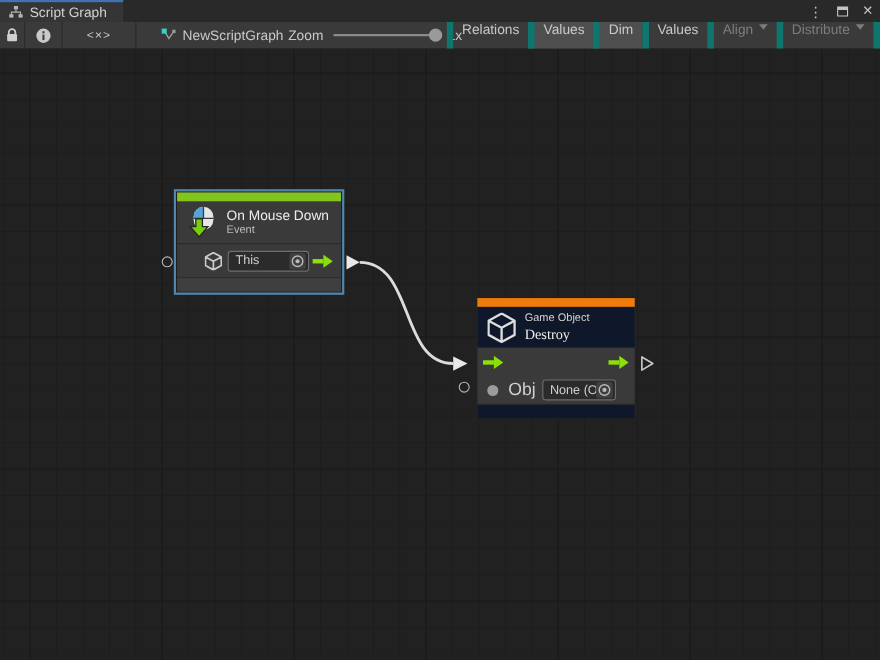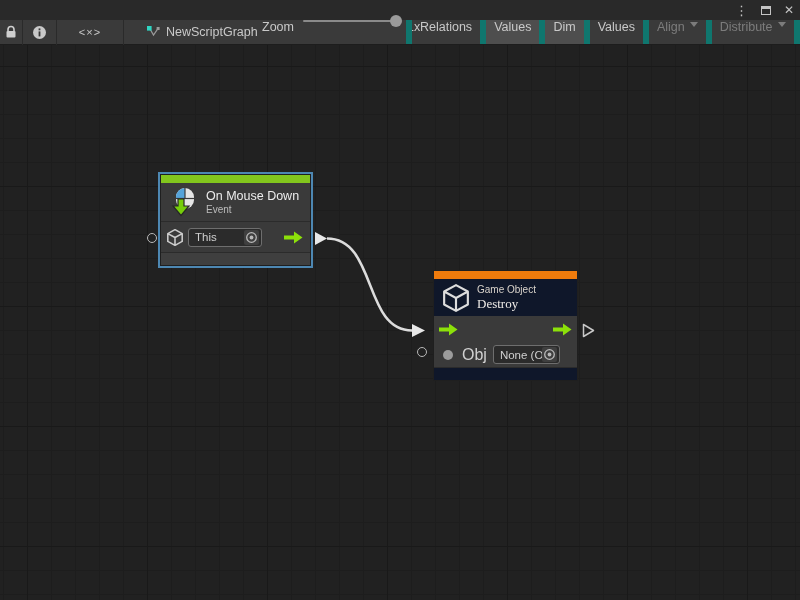--- a/index.html
+++ b/index.html
@@ -18,21 +18,21 @@
   .wc-close { font-size:12px; }
 
   
   .toolbar { position:absolute; left:0; top:20px; width:800px; height:25px; background:#3a3a3a;
              border-bottom:1px solid #1d1d1d; color:#c9c9c9; font-size:12.5px; }
   .tb-sep { width:1px; height:25px; background:#2a2a2a; }
   .tb-left { position:absolute; left:0; top:0; height:24px; display:flex; align-items:center; }
   .tb-btn { height:24px; display:flex; align-items:center; justify-content:center; }
   .code-glyph { font-size:11px; letter-spacing:1px; color:#c9c9c9; }
   .graph-ref { display:flex; align-items:center; gap:6px; margin-left:22px; }
-  .tb-zoom { position:absolute; left:262px; top:0; height:24px; display:flex; }
+  .tb-zoom { position:absolute; left:262px; top:0; height:24px; display:flex; align-items:center; }
   .zoom-track { position:relative; width:97px; height:2px; background:#8a8a8a; margin-left:9px; border-radius:1px; }
   .zoom-handle { position:absolute; right:-2px; top:-5px; width:12px; height:12px; border-radius:50%; background:#9a9a9a; }
   .zoom-val { margin-left:7px; }
   .tb-right { position:absolute; left:406px; right:0; top:0; height:24px; display:flex; overflow:hidden; white-space:nowrap; }
   .vbtn { height:28px; display:flex; align-items:flex-start; padding:0 8px; border-left:6px solid #0f766e; gap:5px; }
   .vbtn:last-child { padding-right:0; }
   .vbtn.active { background:#4e4e4e; }
   .vbtn.disabled { color:#7c7c7c; }
   .caret { width:0; height:0; border-left:4px solid transparent; border-right:4px solid transparent; border-top:5px solid #7c7c7c; margin-top:2px; }
 
@@ -59,30 +59,39 @@
   .ntitle2 { font-size:13px; color:#f0ece8; line-height:16px;font-family:Liberation Serif, serif; }
   .ndiv { height:1px; background:#2b2b2b; }
   .nrow { position:relative; display:flex; align-items:center; }
   .field { display:flex; align-items:center; background:#2b2b2b; border:1px solid #6e6e6e;
            border-radius:3px; height:19px; padding:0 2px 0 6px; color:#cfcfcf; font-size:11.5px; }
   .field .fx { margin-left:auto; display:flex; align-items:center; background:#3f3f3f; border-radius:2px; padding:1px; }
   .port { position:absolute; width:10px; height:10px; border:1.5px solid #b8b8b8; border-radius:50%; }
   .dot { width:10px; height:10px; border-radius:50%; background:#9c9c9c; }
 
   .n1 { left:160px; top:129px; width:151px; }
-  .n1 .nbody { height:30px; }
+  .n1 .nbody { height:30px;padding-left:19px; }
   .n2 { left:433px; top:225px; width:145px; }
   .brown { background:#0f172a; }
 </style>
 </head>
 <body>
 
 <div class="app">
 
   <div class="titlebar">
+    <div class="tab">
+      <svg width="13" height="12" viewBox="0 0 14 12">
+        <rect x="5" y="0" width="4" height="3.4" fill="#b5b5b5"></rect>
+        <rect x="0.5" y="8" width="4" height="3.4" fill="#b5b5b5"></rect>
+        <rect x="9.5" y="8" width="4" height="3.4" fill="#b5b5b5"></rect>
+        <path d="M7,3.4 V6 M2.5,8 V6 H11.5 V8" stroke="#b5b5b5" stroke-width="1.1" fill="none"></path>
+      </svg>
+      <span>Script Graph</span>
+    </div>
     <div class="win-controls">
       <span class="wc-menu">⋮</span>
       <span class="wc-max"></span>
       <span class="wc-close">✕</span>
     </div>
   </div>
 
   <div class="toolbar">
     <div class="tb-left">
       <div class="tb-btn" style="width:22px">

